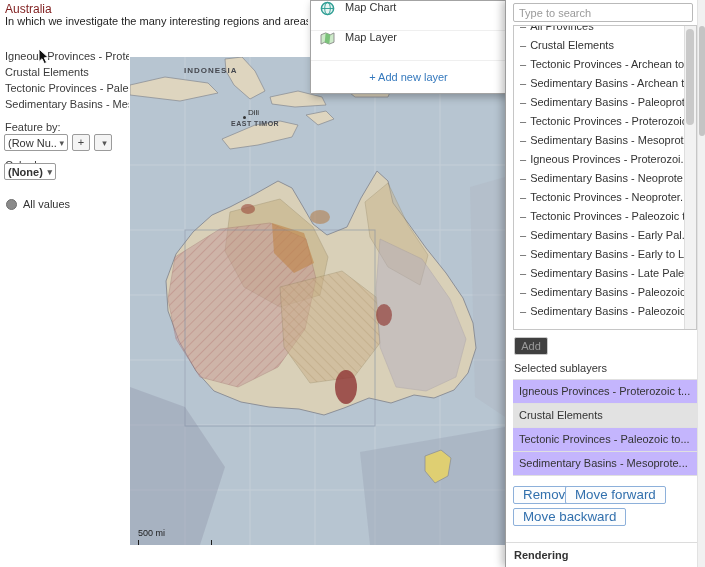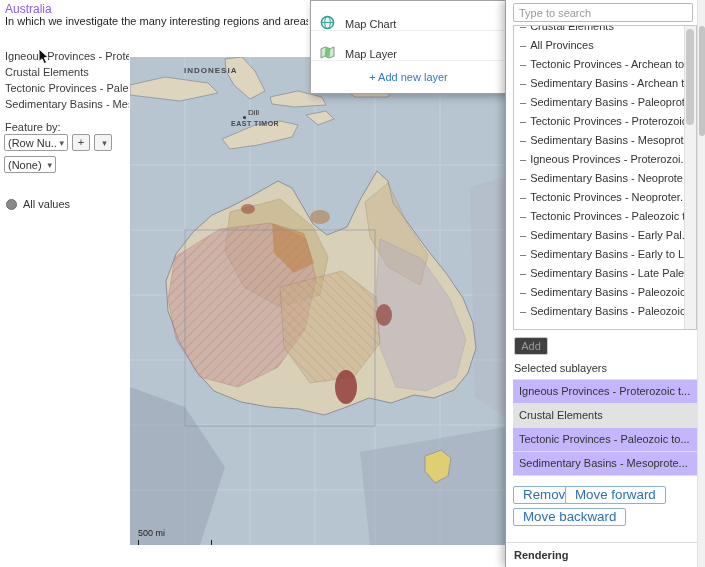--- a/index.html
+++ b/index.html
@@ -1,26 +1,26 @@
 <!DOCTYPE html>
 <html><head>
 <meta charset="utf-8">
 <style>
   html,body{margin:0;padding:0;background:#fff;}
   .stage{position:relative;width:705px;height:567px;background:#fff;overflow:hidden;
          font-family:"Liberation Sans",sans-serif;font-size:11px;color:#333;}
 
   
-  .viz-title{position:absolute;left:5px;top:2px;font-size:12px;color:#8b5cf6;}
+  .viz-title{position:absolute;left:5px;top:2px;font-size:12px;color:#7f1d1d;}
   .viz-desc{position:absolute;left:5px;top:15px;width:303px;white-space:nowrap;overflow:hidden;color:#1e1e1e;}
   .legend{position:absolute;left:5px;top:50px;width:124px;}
   .legend-item{height:16px;line-height:13px;white-space:nowrap;overflow:hidden;color:#3a3a3a;}
   .fld-label{position:absolute;left:5px;color:#3a3a3a;}
   .feature-row{position:absolute;left:4px;top:134px;display:flex;gap:4px;}
-  .color-row{position:absolute;left:4px;top:156px;display:flex;gap:4px;}
+  .color-row{position:absolute;left:4px;top:163px;display:flex;gap:4px;font-weight:bold;}
   .dropdown{height:17px;border:1px solid #9b9b9b;background:#fff;display:flex;align-items:center;
             padding:0 3px;box-sizing:border-box;border-radius:2px;}
   .dropdown .val{flex:1;white-space:nowrap;overflow:hidden;color:#333;}
   .caret{color:#555;font-size:9px;margin-left:3px;}
   .mini-btn{width:18px;height:17px;border:1px solid #9b9b9b;background:#f4f4f4;border-radius:2px;
             text-align:center;line-height:15px;color:#444;box-sizing:border-box;}
   .all-values{position:absolute;left:6px;top:198px;display:flex;align-items:center;gap:6px;}
   .dot{width:9px;height:9px;border-radius:50%;background:#8a8a8a;border:1px solid #6f6f6f;}
 
   
@@ -33,21 +33,21 @@
                        letter-spacing:.5px;color:#45484f;}
   .scale-label{position:absolute;left:8px;top:471px;font-size:9px;color:#1c1c1c;}
   .scalebar{position:absolute;left:8px;top:483px;width:72px;height:5px;
             border-left:1px solid #1c1c1c;border-right:1px solid #1c1c1c;border-bottom:1px solid #1c1c1c;}
 
   .cursor{position:absolute;left:38px;top:48px;z-index:50;}
 
   
   .popup{position:absolute;left:310px;top:0;width:195px;background:#fff;border:1px solid #a3a3a3;
          box-shadow:2px 3px 8px rgba(0,0,0,.28);z-index:20;}
-  .layer-row{height:29px;display:flex;align-items:flex-end;gap:9px;padding:0 9px;border-bottom:1px solid #efefef;}
+  .layer-row{height:29px;display:flex;align-items:flex-start;gap:9px;padding:0 9px;border-bottom:1px solid #efefef;}
   .layer-row.sel{background:#e3e3e3;}
   .layer-row .lbl{flex:1;white-space:nowrap;overflow:hidden;color:#333;}
   .layer-row.sel .lbl{font-weight:bold;color:#222;}
   .ic{width:16px;height:15px;flex:0 0 auto;display:flex;align-items:center;}
   .close-x{font-size:14px;line-height:14px;color:#666;cursor:pointer;}
   .addlayer{height:32px;display:flex;align-items:center;justify-content:center;color:#3579bd;cursor:pointer;}
 
   
   .panel{position:absolute;left:505px;top:0;width:200px;height:567px;background:#fff;
          border-left:1px solid #9c9c9c;box-shadow:-3px 0 8px rgba(0,0,0,.25);z-index:30;}
@@ -204,22 +204,22 @@
       <span class="lbl">Map Layer</span>
     </div>
     <div class="addlayer">+ Add new layer</div>
   </div>
 
   <aside class="panel">
     <input class="search" type="text" placeholder="Type to search" style="">
 
     <div class="listbox">
       <div class="lb-inner">
+        <div class="lb-item"><span class="dash">–</span><span>All Provinces</span></div>
         <div class="lb-item"><span class="dash">–</span><span>Crustal Elements</span></div>
-        <div class="lb-item"><span class="dash">–</span><span>All Provinces</span></div>
         <div class="lb-item"><span class="dash">–</span><span>Tectonic Provinces - Archean to...</span></div>
         <div class="lb-item"><span class="dash">–</span><span>Sedimentary Basins - Archean t...</span></div>
         <div class="lb-item"><span class="dash">–</span><span>Sedimentary Basins - Paleoprot...</span></div>
         <div class="lb-item"><span class="dash">–</span><span>Tectonic Provinces - Proterozoic</span></div>
         <div class="lb-item"><span class="dash">–</span><span>Sedimentary Basins - Mesoprot...</span></div>
         <div class="lb-item"><span class="dash">–</span><span>Igneous Provinces - Proterozoi...</span></div>
         <div class="lb-item"><span class="dash">–</span><span>Sedimentary Basins - Neoprote...</span></div>
         <div class="lb-item"><span class="dash">–</span><span>Tectonic Provinces - Neoproter...</span></div>
         <div class="lb-item"><span class="dash">–</span><span>Tectonic Provinces - Paleozoic t...</span></div>
         <div class="lb-item"><span class="dash">–</span><span>Sedimentary Basins - Early Pal...</span></div>

